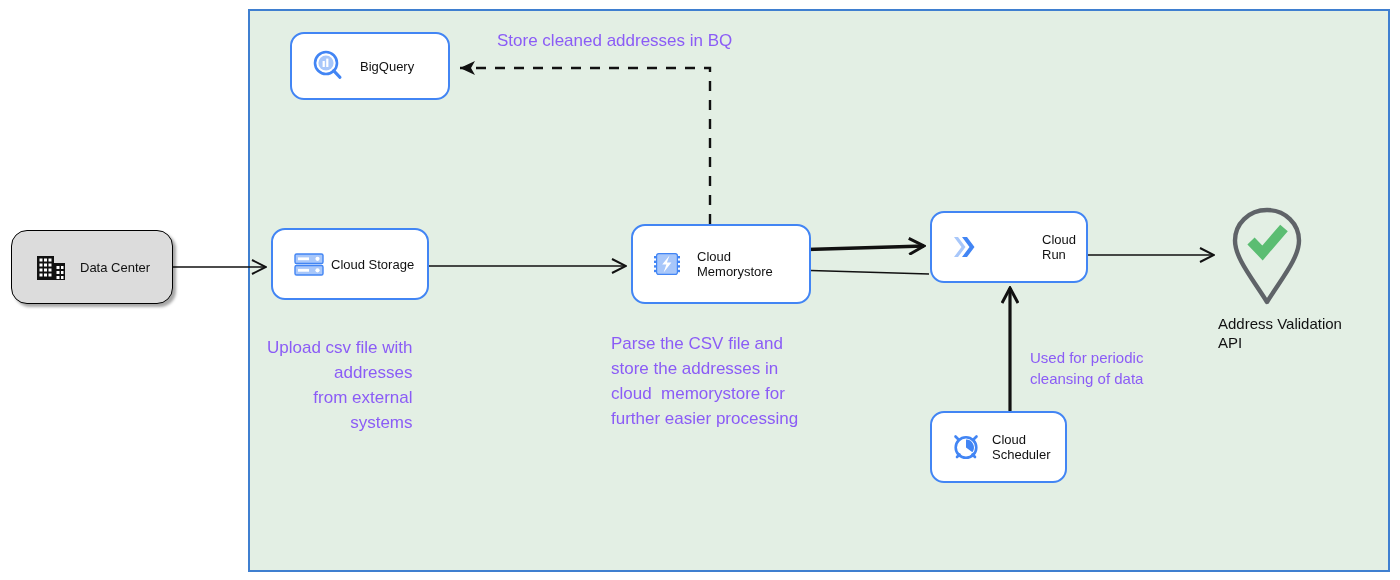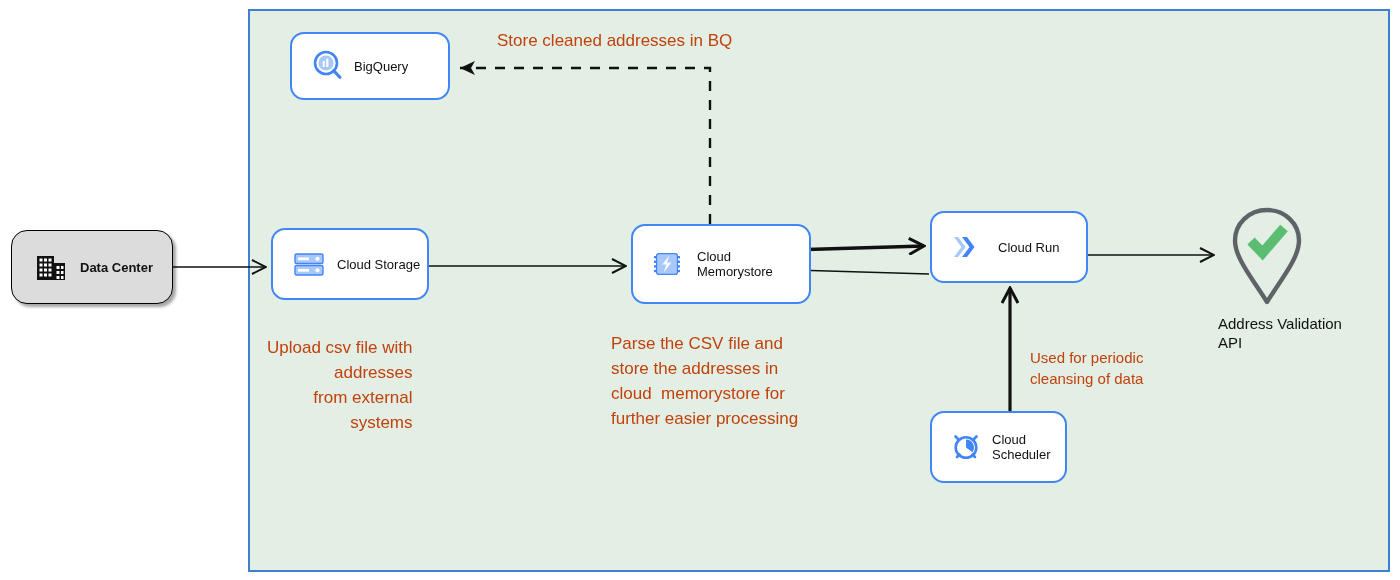--- a/index.html
+++ b/index.html
@@ -13,46 +13,46 @@
              background:#e3efe4;border:2px solid #3f7fd0;box-sizing:border-box;}
 
   
   .node{position:absolute;box-sizing:border-box;display:flex;align-items:center;
         background:#ffffff;border:2px solid #4285f4;border-radius:14px;}
   .node .ico{flex:0 0 auto;display:flex;align-items:center;justify-content:center;}
   .node .lbl{font-size:13px;line-height:15px;color:#111;}
 
   #node-datacenter{left:11px;top:230px;width:162px;height:74px;background:#dcdcdc;
                    border:1px solid #000;border-radius:16px;
-                   box-shadow:3px 3px 3px rgba(0,0,0,0.35);font-weight:bold;}
+                   box-shadow:3px 3px 3px rgba(0,0,0,0.35);}
   #node-datacenter .ico{width:46px;margin-left:16px;}
   #node-datacenter .lbl{margin-left:6px;}
 
   #node-bigquery{left:290px;top:32px;width:160px;height:68px;}
   #node-bigquery .ico{width:44px;margin-left:14px;}
-  #node-bigquery .lbl{margin-left:4px;}
+  #node-bigquery .lbl{margin-left:10px;}
 
   #node-cloudstorage{left:271px;top:228px;width:158px;height:72px;}
   #node-cloudstorage .ico{width:44px;margin-left:14px;}
-  #node-cloudstorage .lbl{margin-left:6px;}
+  #node-cloudstorage .lbl{margin-left:0;}
 
   #node-memorystore{left:631px;top:224px;width:180px;height:80px;}
   #node-memorystore .ico{width:44px;margin-left:12px;}
   #node-memorystore .lbl{margin-left:8px;}
 
-  #node-cloudrun{left:930px;top:211px;width:158px;height:72px;}
+  #node-cloudrun{left:930px;top:211px;width:158px;height:72px;gap:44px;}
   #node-cloudrun .ico{width:44px;margin-left:12px;}
   #node-cloudrun .lbl{margin-left:10px;}
 
   #node-scheduler{left:930px;top:411px;width:137px;height:72px;}
   #node-scheduler .ico{width:44px;margin-left:12px;}
   #node-scheduler .lbl{margin-left:4px;}
 
   
-  .txt{position:absolute;white-space:pre;color:#c2410c;}
+  .txt{position:absolute;white-space:pre;color:#8b5cf6;}
   #t-store-bq{left:497px;top:30px;font-size:17px;line-height:22px;}
   #t-export-csv{left:455px;top:217px;font-size:17px;line-height:22px;}
   #t-upload{left:267px;top:335px;font-size:17px;line-height:25px;text-align:right;}
   #t-parse{left:611px;top:331px;font-size:17px;line-height:25px;}
   #t-periodic{left:1030px;top:347px;font-size:15px;line-height:21px;}
 
   
   #avapi{position:absolute;left:1218px;top:206px;width:186px;}
   #avapi .pinwrap{width:82px;height:102px;margin-left:8px;}
   #avapi .cap{margin-top:6px;font-size:15px;line-height:19px;white-space:pre;color:#111;}

